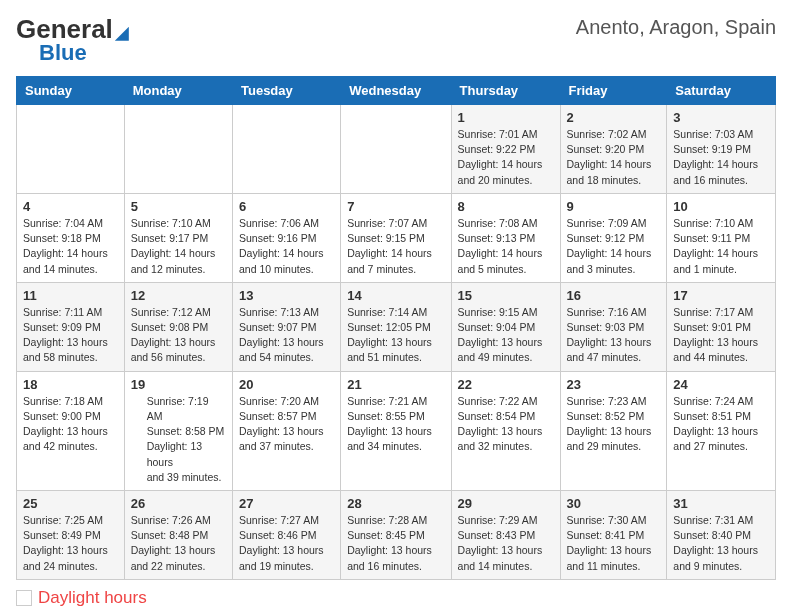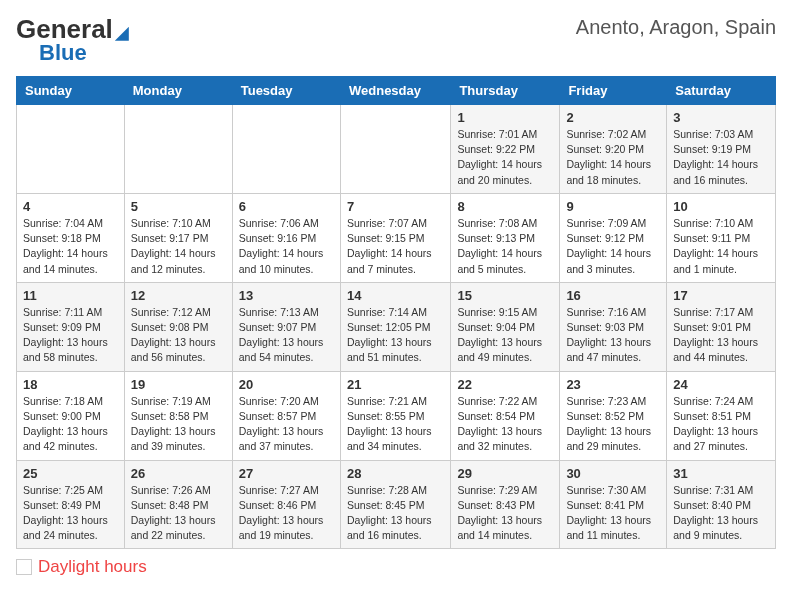--- a/index.html
+++ b/index.html
@@ -277,21 +277,21 @@
       <tr>
         <td>
           <span class="day-num">18</span>
           <div class="day-info" style="white-space: pre-line;">Sunrise: 7:18 AM
 Sunset: 9:00 PM
 Daylight: 13 hours
 and 42 minutes.</div>
         </td>
         <td>
           <span class="day-num">19</span>
-          <div class="day-info" style="white-space: pre-line;">Sunrise: 7:19 AM
+          <div class="day-info" style="white-space: pre-line; margin-left: 16px;">Sunrise: 7:19 AM
 Sunset: 8:58 PM
 Daylight: 13 hours
 and 39 minutes.</div>
         </td>
         <td>
           <span class="day-num">20</span>
           <div class="day-info" style="white-space: pre-line;">Sunrise: 7:20 AM
 Sunset: 8:57 PM
 Daylight: 13 hours
 and 37 minutes.</div>

